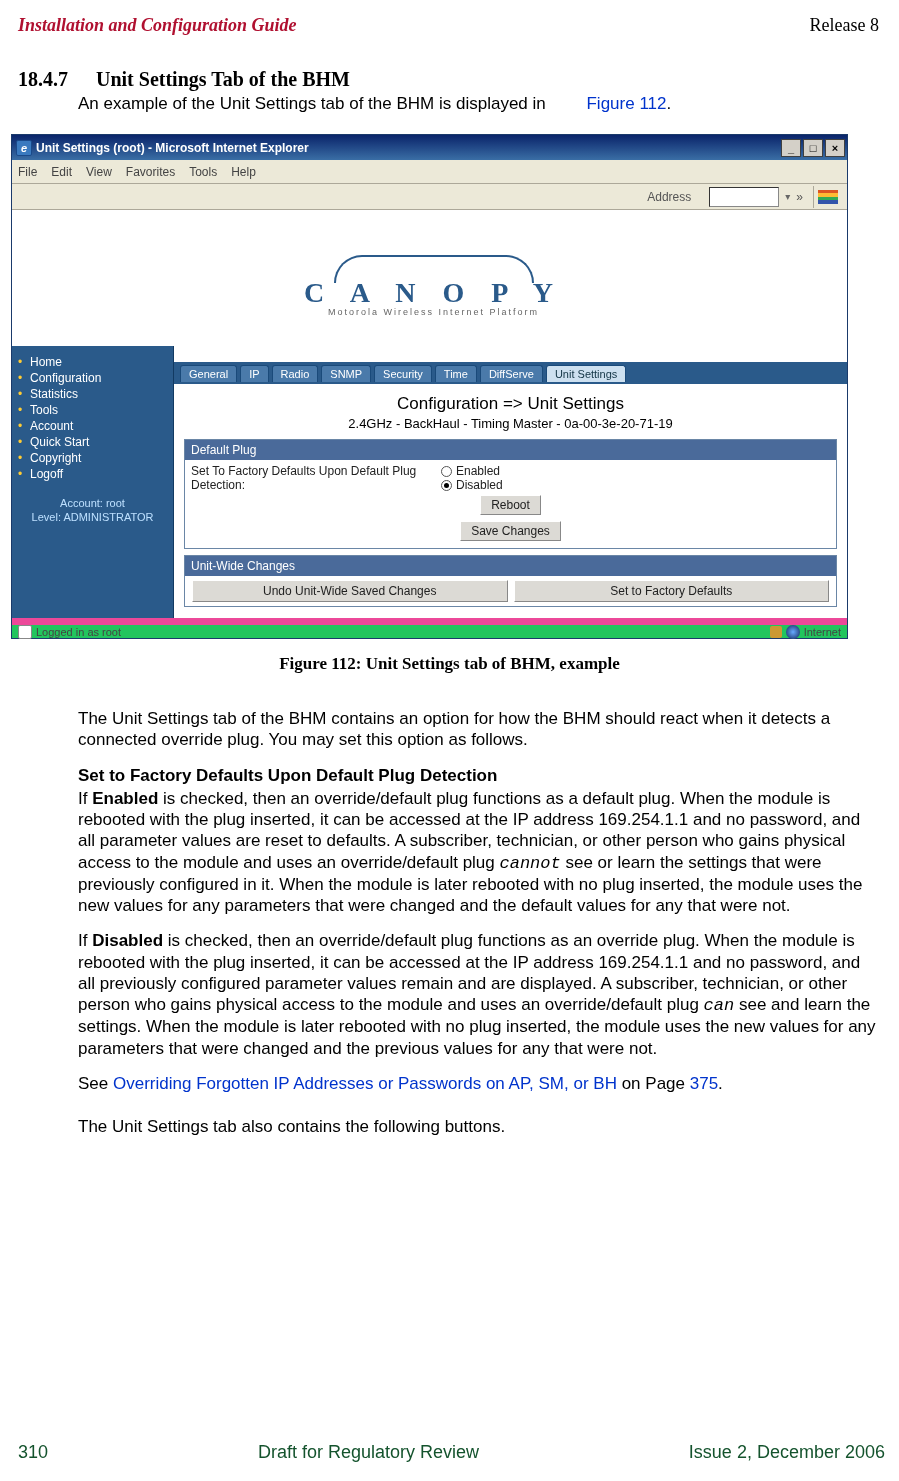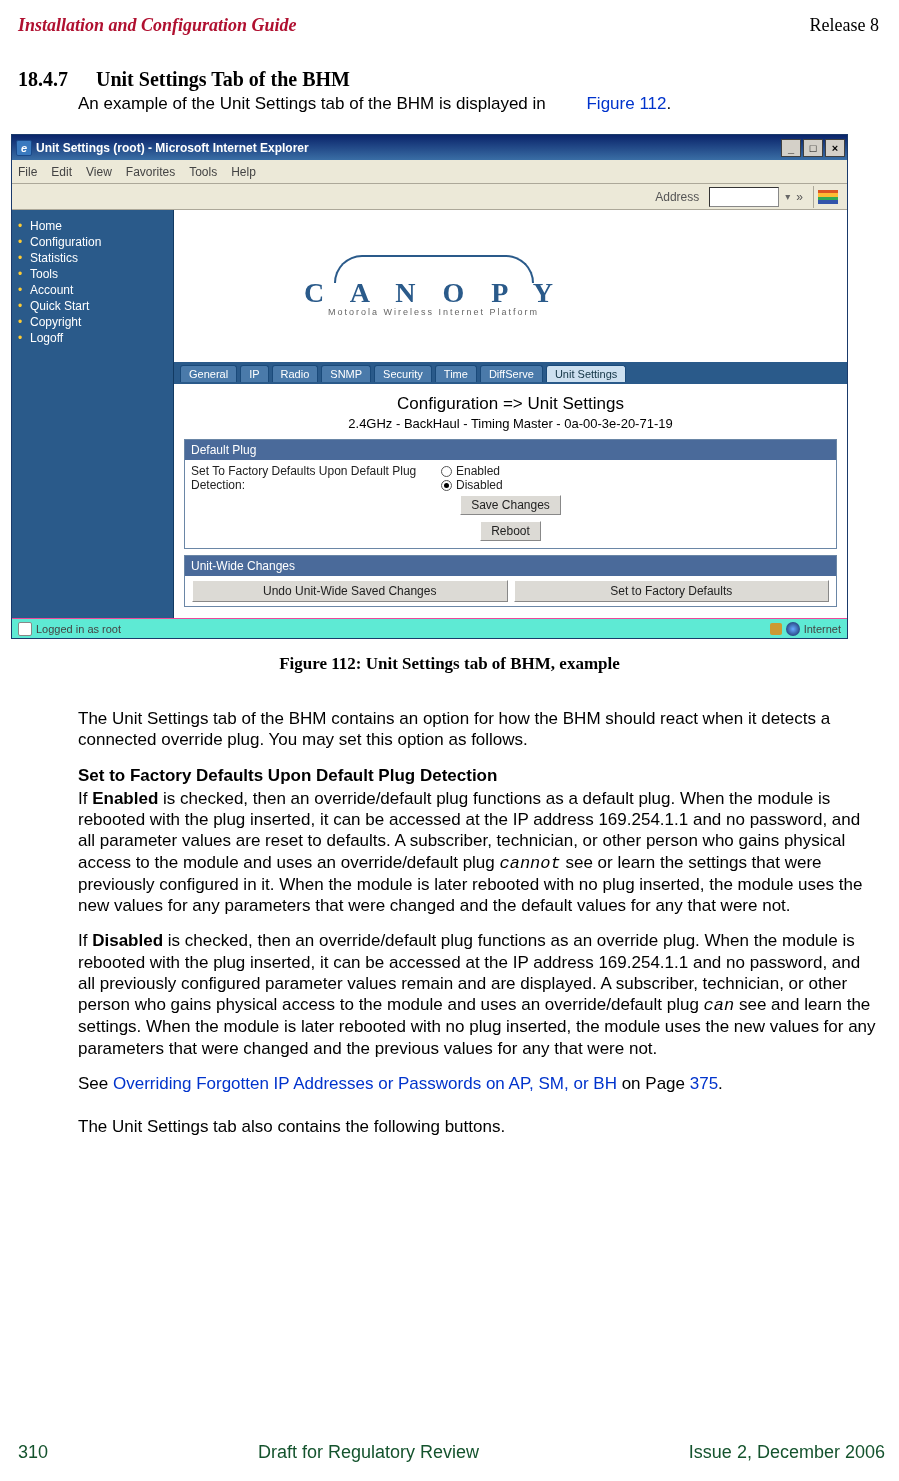--- a/index.html
+++ b/index.html
@@ -87,21 +87,21 @@
   }
   .menubar .menu-item { }
   .addrbar {
     height: 26px; background: #ece9d8;
     display: flex; align-items: center;
     padding: 0 6px; gap: 6px;
     border-bottom: 1px solid #aca899;
     justify-content: flex-end;
     font: 12px Tahoma, Arial; color: #555;
   }
-  .addr-label { margin-right: 4px; }
+  .addr-label { margin-right: 12px; }
   .addr-input {
     width: 70px; height: 20px; background: #fff;
     border: 1px inset #888;
   }
   .addr-dd { font-size: 10px; color: #666; }
   .addr-flag {
     width: 28px; height: 22px; border-left: 1px solid #aca899;
     margin-left: 4px; display: flex; align-items: center; justify-content: center;
   }
   .flag-img {
@@ -109,21 +109,21 @@
   }
   .flag-img .r { flex:1; background:#d52; }
   .flag-img .y { flex:1; background:#fb3; }
   .flag-img .g { flex:1; background:#3a5; }
   .flag-img .b { flex:1; background:#35a; }
 
   .content-area {
     flex: 1; display: flex; background: #fff;
   }
   .left-col {
-    width: 162px; background: #fff; display: flex; flex-direction: row;
+    width: 162px; background: #fff; display: flex; flex-direction: column;
   }
   .sidebar {
     background: #2a5a8a; color: #fff;
     font: 12px Arial; padding: 8px 0 6px 0;
     margin-top: 0;
     flex: 1;
     border-right: 1px solid #123a62;
   }
   .sidebar ul { list-style: none; padding: 0 0 0 18px; }
   .sidebar li { padding: 1px 0; position: relative; }
@@ -211,21 +211,21 @@
   .btn-row { text-align: center; padding: 3px 0; }
   .two-btn-row {
     display: flex; padding: 4px;
   }
   .wide-btn {
     flex: 1; text-align: center; background: #dcdad5;
     border: 1px solid #888; border-top-color: #fff; border-left-color: #fff;
     padding: 3px 0; font: 12px Arial; color: #222; margin: 0 3px;
   }
   .statusbar {
-    height: 20px; background: #5eead4; border-top: 1px solid #ec4899;
+    height: 20px; background: #22c55e; border-top: 7px solid #ec4899;
     display: flex; align-items: center; justify-content: space-between;
     padding: 0 6px; font: 11px Tahoma, Arial; color: #444;
   }
   .status-left { display: flex; align-items: center; gap: 4px; }
   .status-icon {
     width: 14px; height: 14px; background: #fff;
     border: 1px solid #888; border-radius: 2px;
   }
   .status-right { display: flex; align-items: center; gap: 4px; }
   .lock-icon {
@@ -326,20 +326,24 @@
         <ul>
           <li>Home</li>
           <li>Configuration</li>
           <li>Statistics</li>
           <li>Tools</li>
           <li>Account</li>
           <li>Quick Start</li>
           <li>Copyright</li>
           <li>Logoff</li>
         </ul>
+        <div class="acct">
+          <div>Account: root</div>
+          <div>Level: ADMINISTRATOR</div>
+        </div>
       </div>
     </div>
     <div class="right-col">
       <div class="logo-row">
         <div class="canopy-logo">
           <div class="canopy-arc"></div>
           <div class="canopy-text">C A N O P Y</div>
           <div class="canopy-tag">Motorola Wireless Internet Platform</div>
         </div>
       </div>
@@ -365,22 +369,22 @@
                 <div class="radio-row">
                   <span class="radio"></span>
                   <span>Enabled</span>
                 </div>
                 <div class="radio-row">
                   <span class="radio sel"></span>
                   <span>Disabled</span>
                 </div>
               </div>
             </div>
+            <div class="btn-row"><span class="btn-style">Reboot</span></div>
             <div class="btn-row"><span class="btn-style">Save Changes</span></div>
-            <div class="btn-row"><span class="btn-style">Reboot</span></div>
           </div>
         </div>
         <div class="box">
           <div class="box-hd">Unit-Wide Changes</div>
           <div class="two-btn-row">
             <span class="wide-btn">Undo Unit-Wide Saved Changes</span>
             <span class="wide-btn">Set to Factory Defaults</span>
           </div>
         </div>
       </div>

